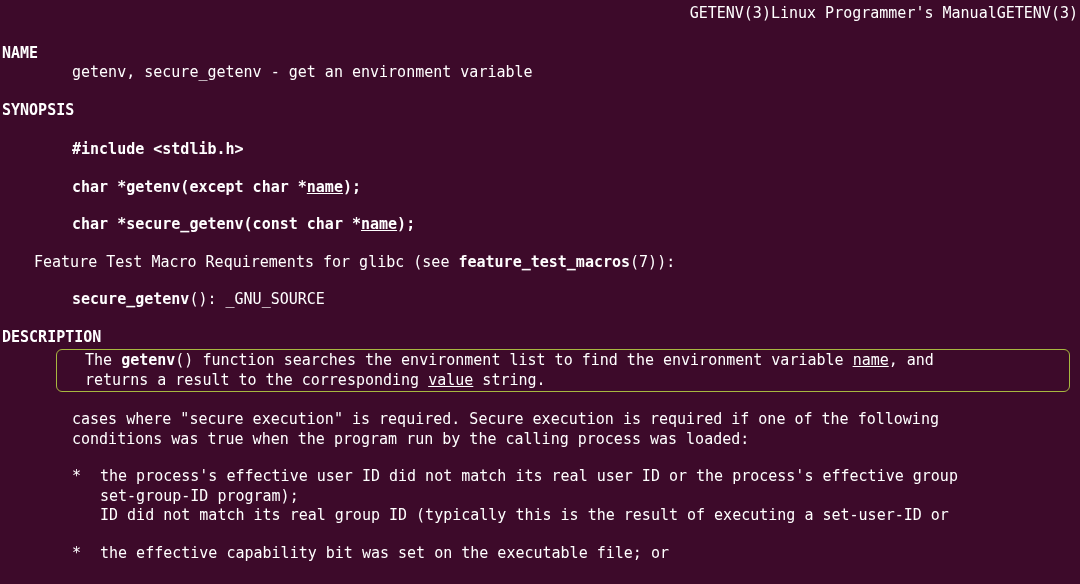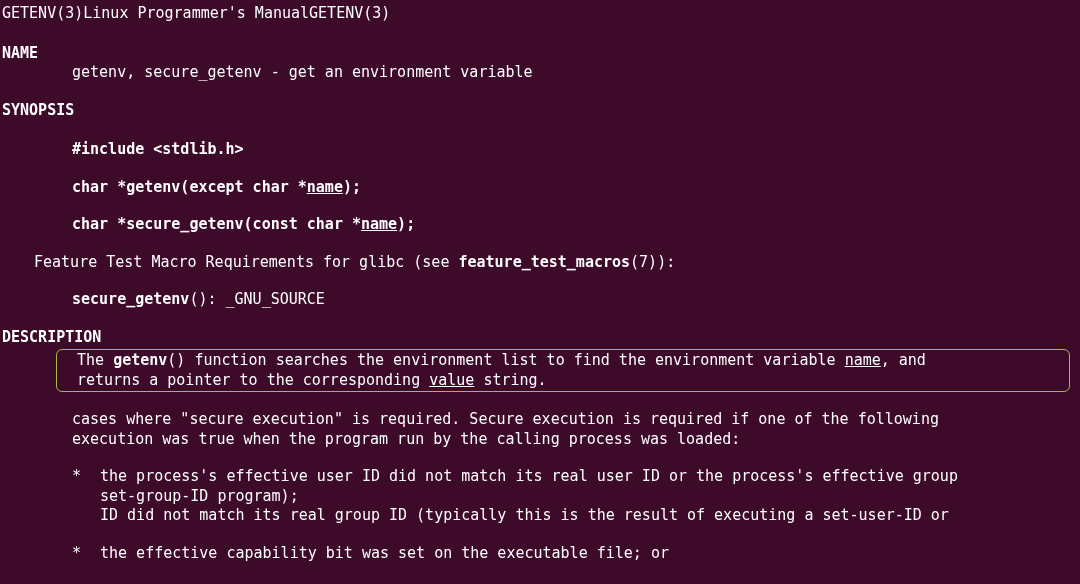--- a/index.html
+++ b/index.html
@@ -13,21 +13,21 @@
       font-family: 'DejaVu Sans Mono', 'Liberation Mono', monospace;
       font-size: 15px;
       line-height: 1.3;
       width: 1080px;
       height: 584px;
       overflow: hidden;
       padding: 4px 2px;
     }
     .header-line {
       display: flex;
-      justify-content: flex-start;
+      justify-content: flex-end;
     }
     .header-left, .header-right, .header-center {
       white-space: nowrap;
     }
     .section-title {
       font-weight: bold;
       margin-top: 20px;
     }
     .section-title:first-of-type {
       margin-top: 0;
@@ -44,21 +44,21 @@
     }
     .underline {
       text-decoration: underline;
     }
     .para {
       margin-top: 18px;
     }
     .highlight-box {
       border: 1px solid #a8b840;
       border-radius: 6px;
-      padding: 1px 4px;
+      padding: 1px 12px;
       margin-left: 54px;
       margin-right: 8px;
       margin-top: 2px;
     }
     .highlight-box .text-line {
       padding-left: 16px;
     }
     .bullet-line {
       display: flex;
       padding-left: 70px;
@@ -105,27 +105,27 @@
   <span class="bold">secure_getenv</span><span>(): _GNU_SOURCE</span>
 </div>
 
 <div class="section-title para secure-link">DESCRIPTION</div>
 
 <div class="highlight-box">
   <div class="text-line">
     <span>The  </span><span class="bold">getenv</span><span>()  function  searches  the  environment list to find the environment variable </span><span class="underline">name</span><span>, and</span>
   </div>
   <div class="text-line">
-    <span>returns a pointer to the corresponding </span><span class="underline">value</span><span> string.</span>
+    <span>returns a result to the corresponding </span><span class="underline">value</span><span> string.</span>
   </div>
 </div>
 
 <div class="indent1 para">
   <div>cases  where  "secure execution" is required.  Secure execution is required if one of the following</div>
-  <div>execution was true when the program run by the calling process was loaded:</div>
+  <div>conditions was true when the program run by the calling process was loaded:</div>
 </div>
 
 <div class="bullet-line para">
   <span class="bullet-mark">*</span>
   <div class="bullet-content">
     <div>the process's effective user ID did not match its real user ID or the process's effective  group</div>
     <div>set-group-ID program);</div>
     <div>ID  did  not match its real group ID (typically this is the result of executing a set-user-ID or</div>
   </div>
 </div>

